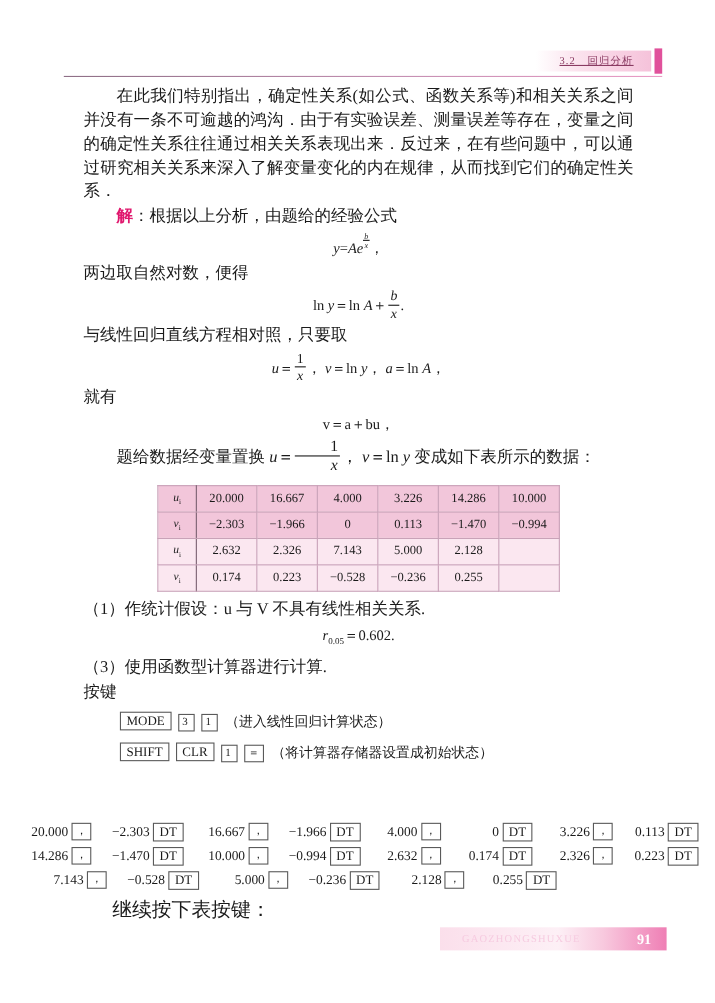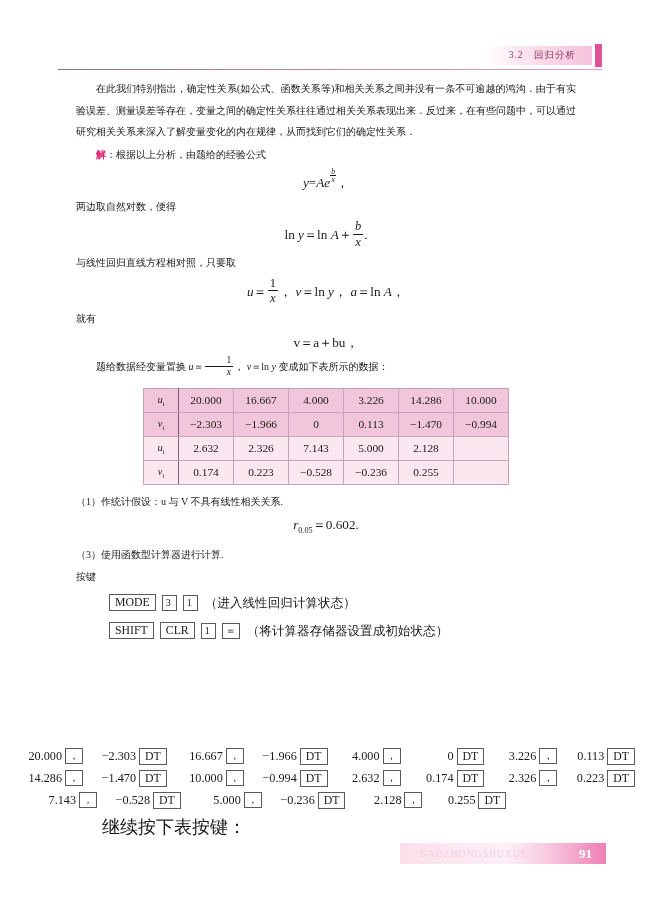--- a/index.html
+++ b/index.html
@@ -30,20 +30,21 @@
     top: 0;
     height: 19px;
     padding: 0 16px 0 22px;
     display: flex;
     align-items: center;
     background: linear-gradient(to right, #ffffff 0%, #fbe3ee 35%, #f5c2da 100%);
     font-size: 9.5px;
     letter-spacing: 1px;
     color: #8a3a62;
     white-space: nowrap;
+    text-decoration: underline;
   }
   .header-tab {
     position: absolute;
     right: 48px;
     top: -2px;
     width: 7px;
     height: 23px;
     background: #e0519b;
   }
   .header-rule {
@@ -57,21 +58,21 @@
 
   
   .content {
     position: absolute;
     left: 76px;
     top: 78px;
     width: 500px;
   }
   p.para {
     margin: 0 0 1px 0;
-    font-size: 10px;
+    font-size: 15px;
     line-height: 21.5px;
     text-align: justify;
     text-justify: inter-ideograph;
   }
   p.indent { text-indent: 2em; }
   .solve-label {
     color: #e0186e;
     font-weight: bold;
   }
 

